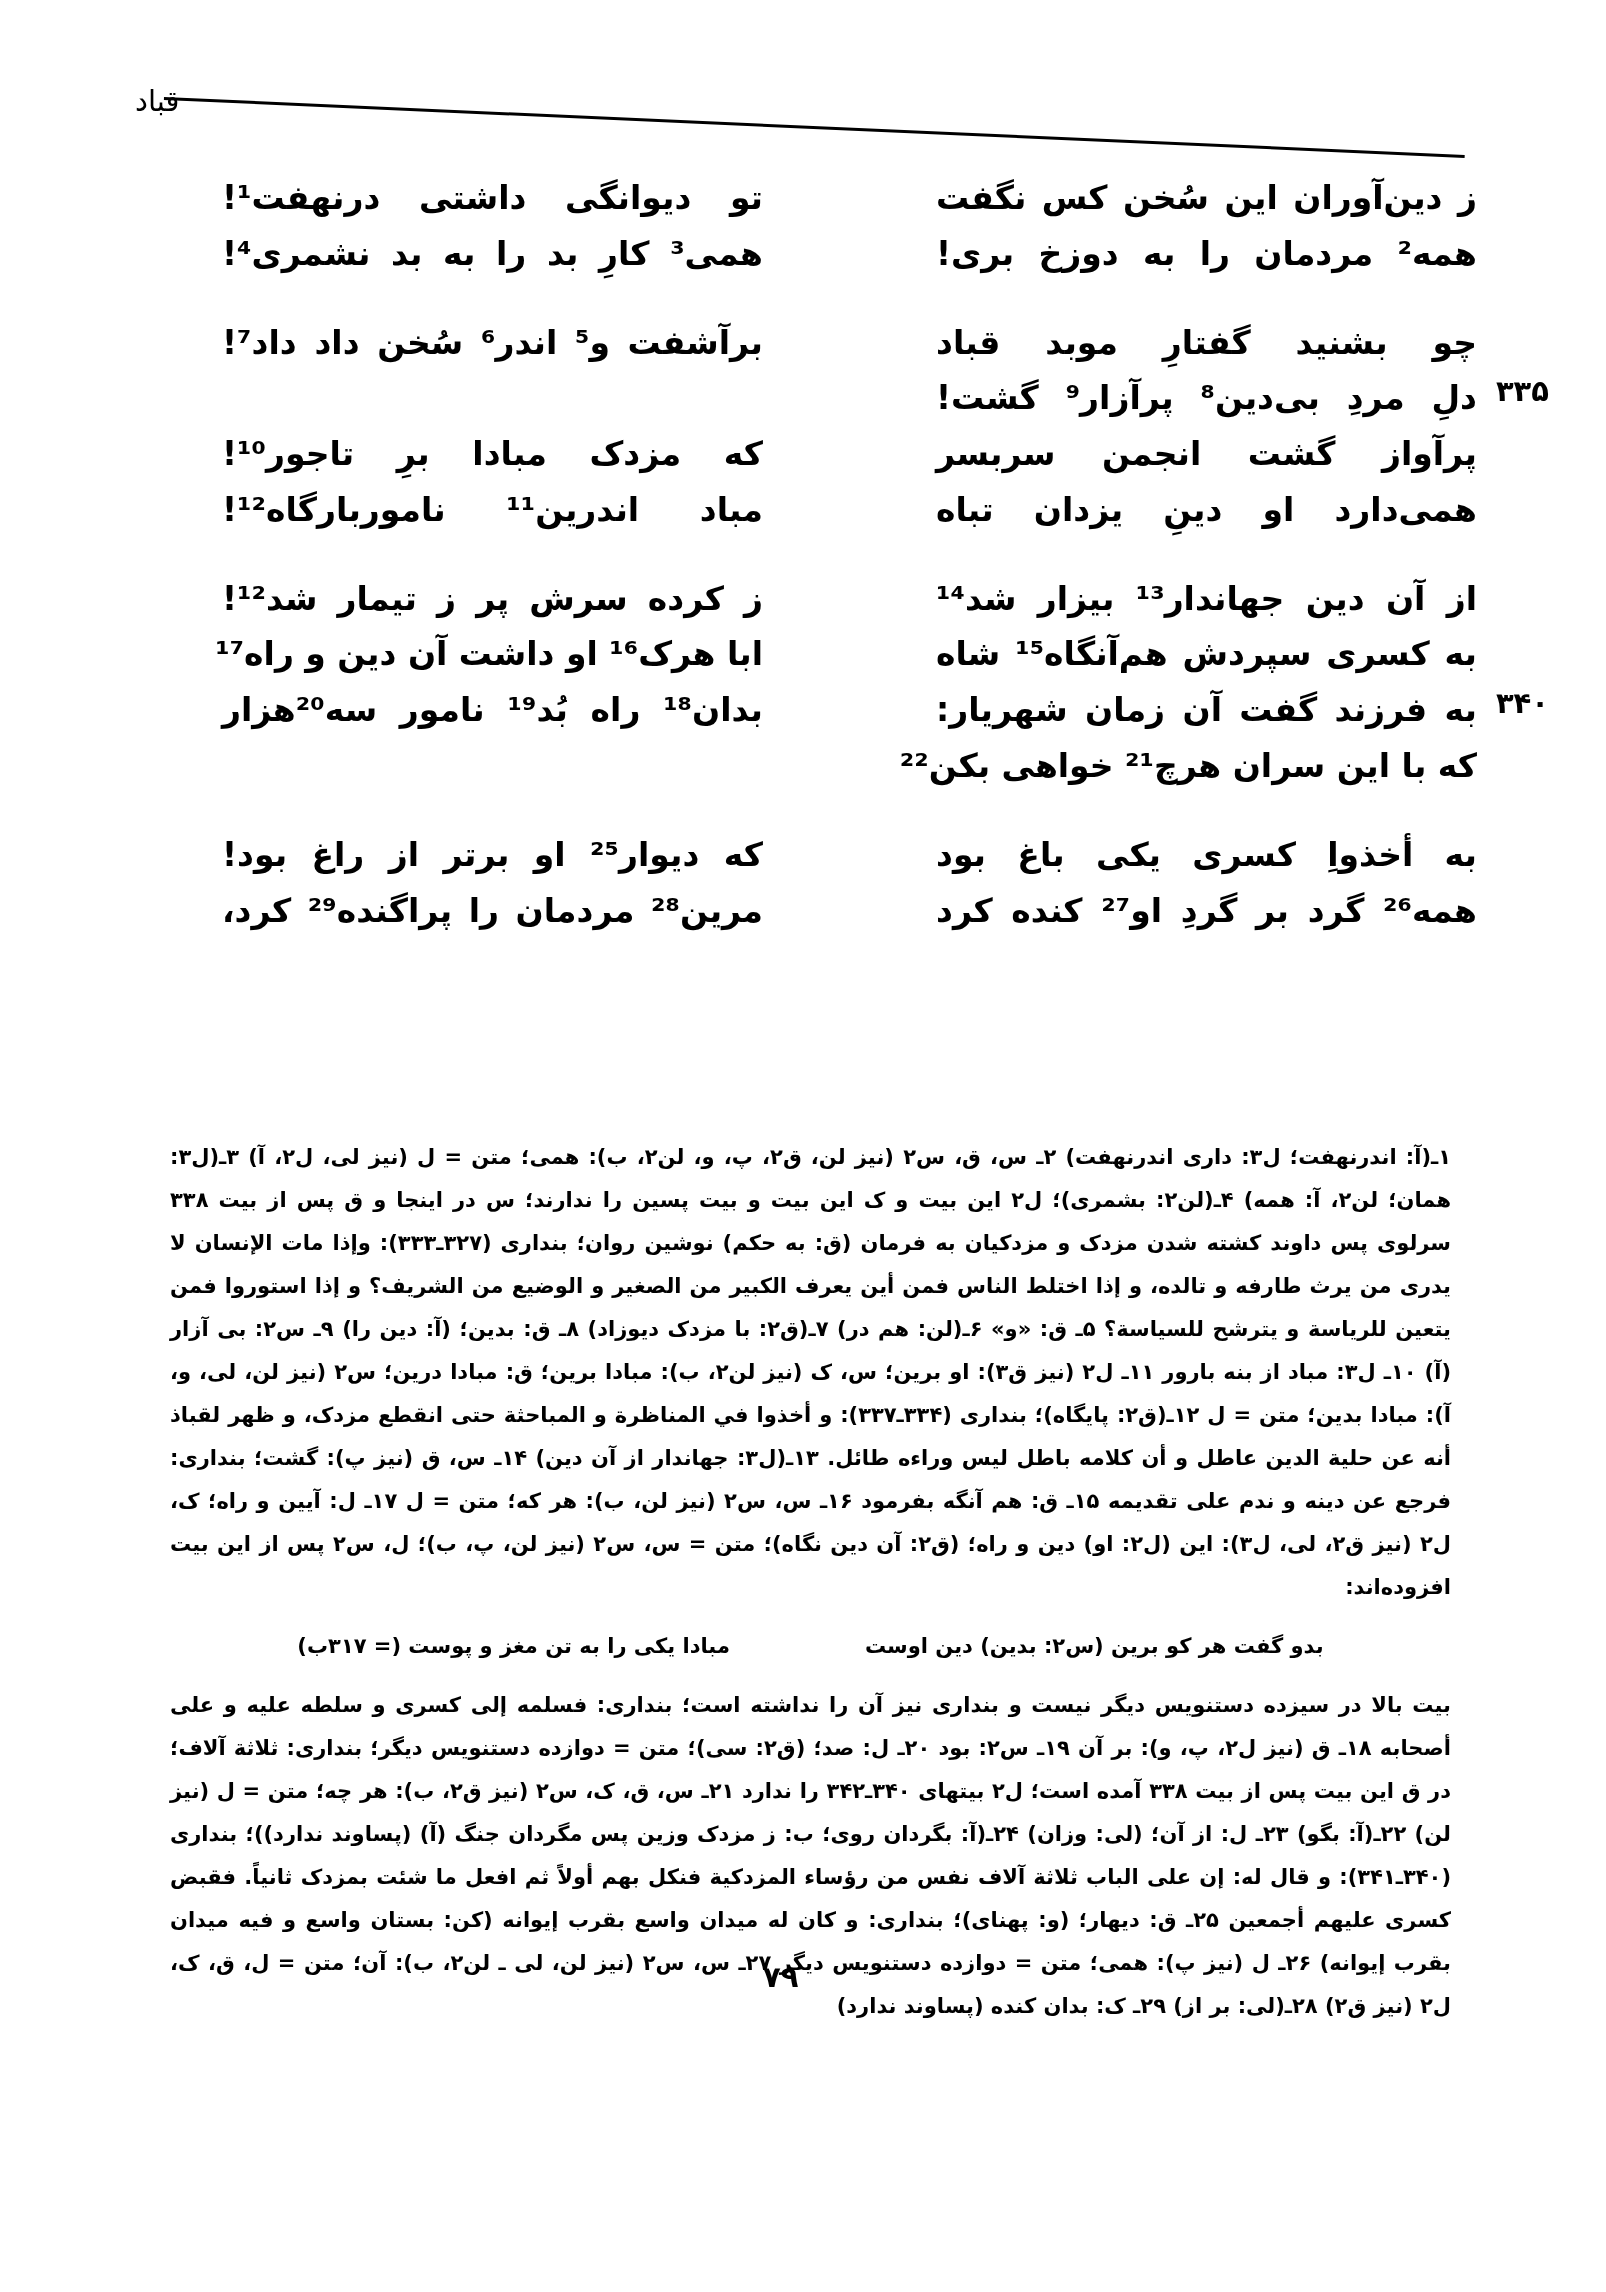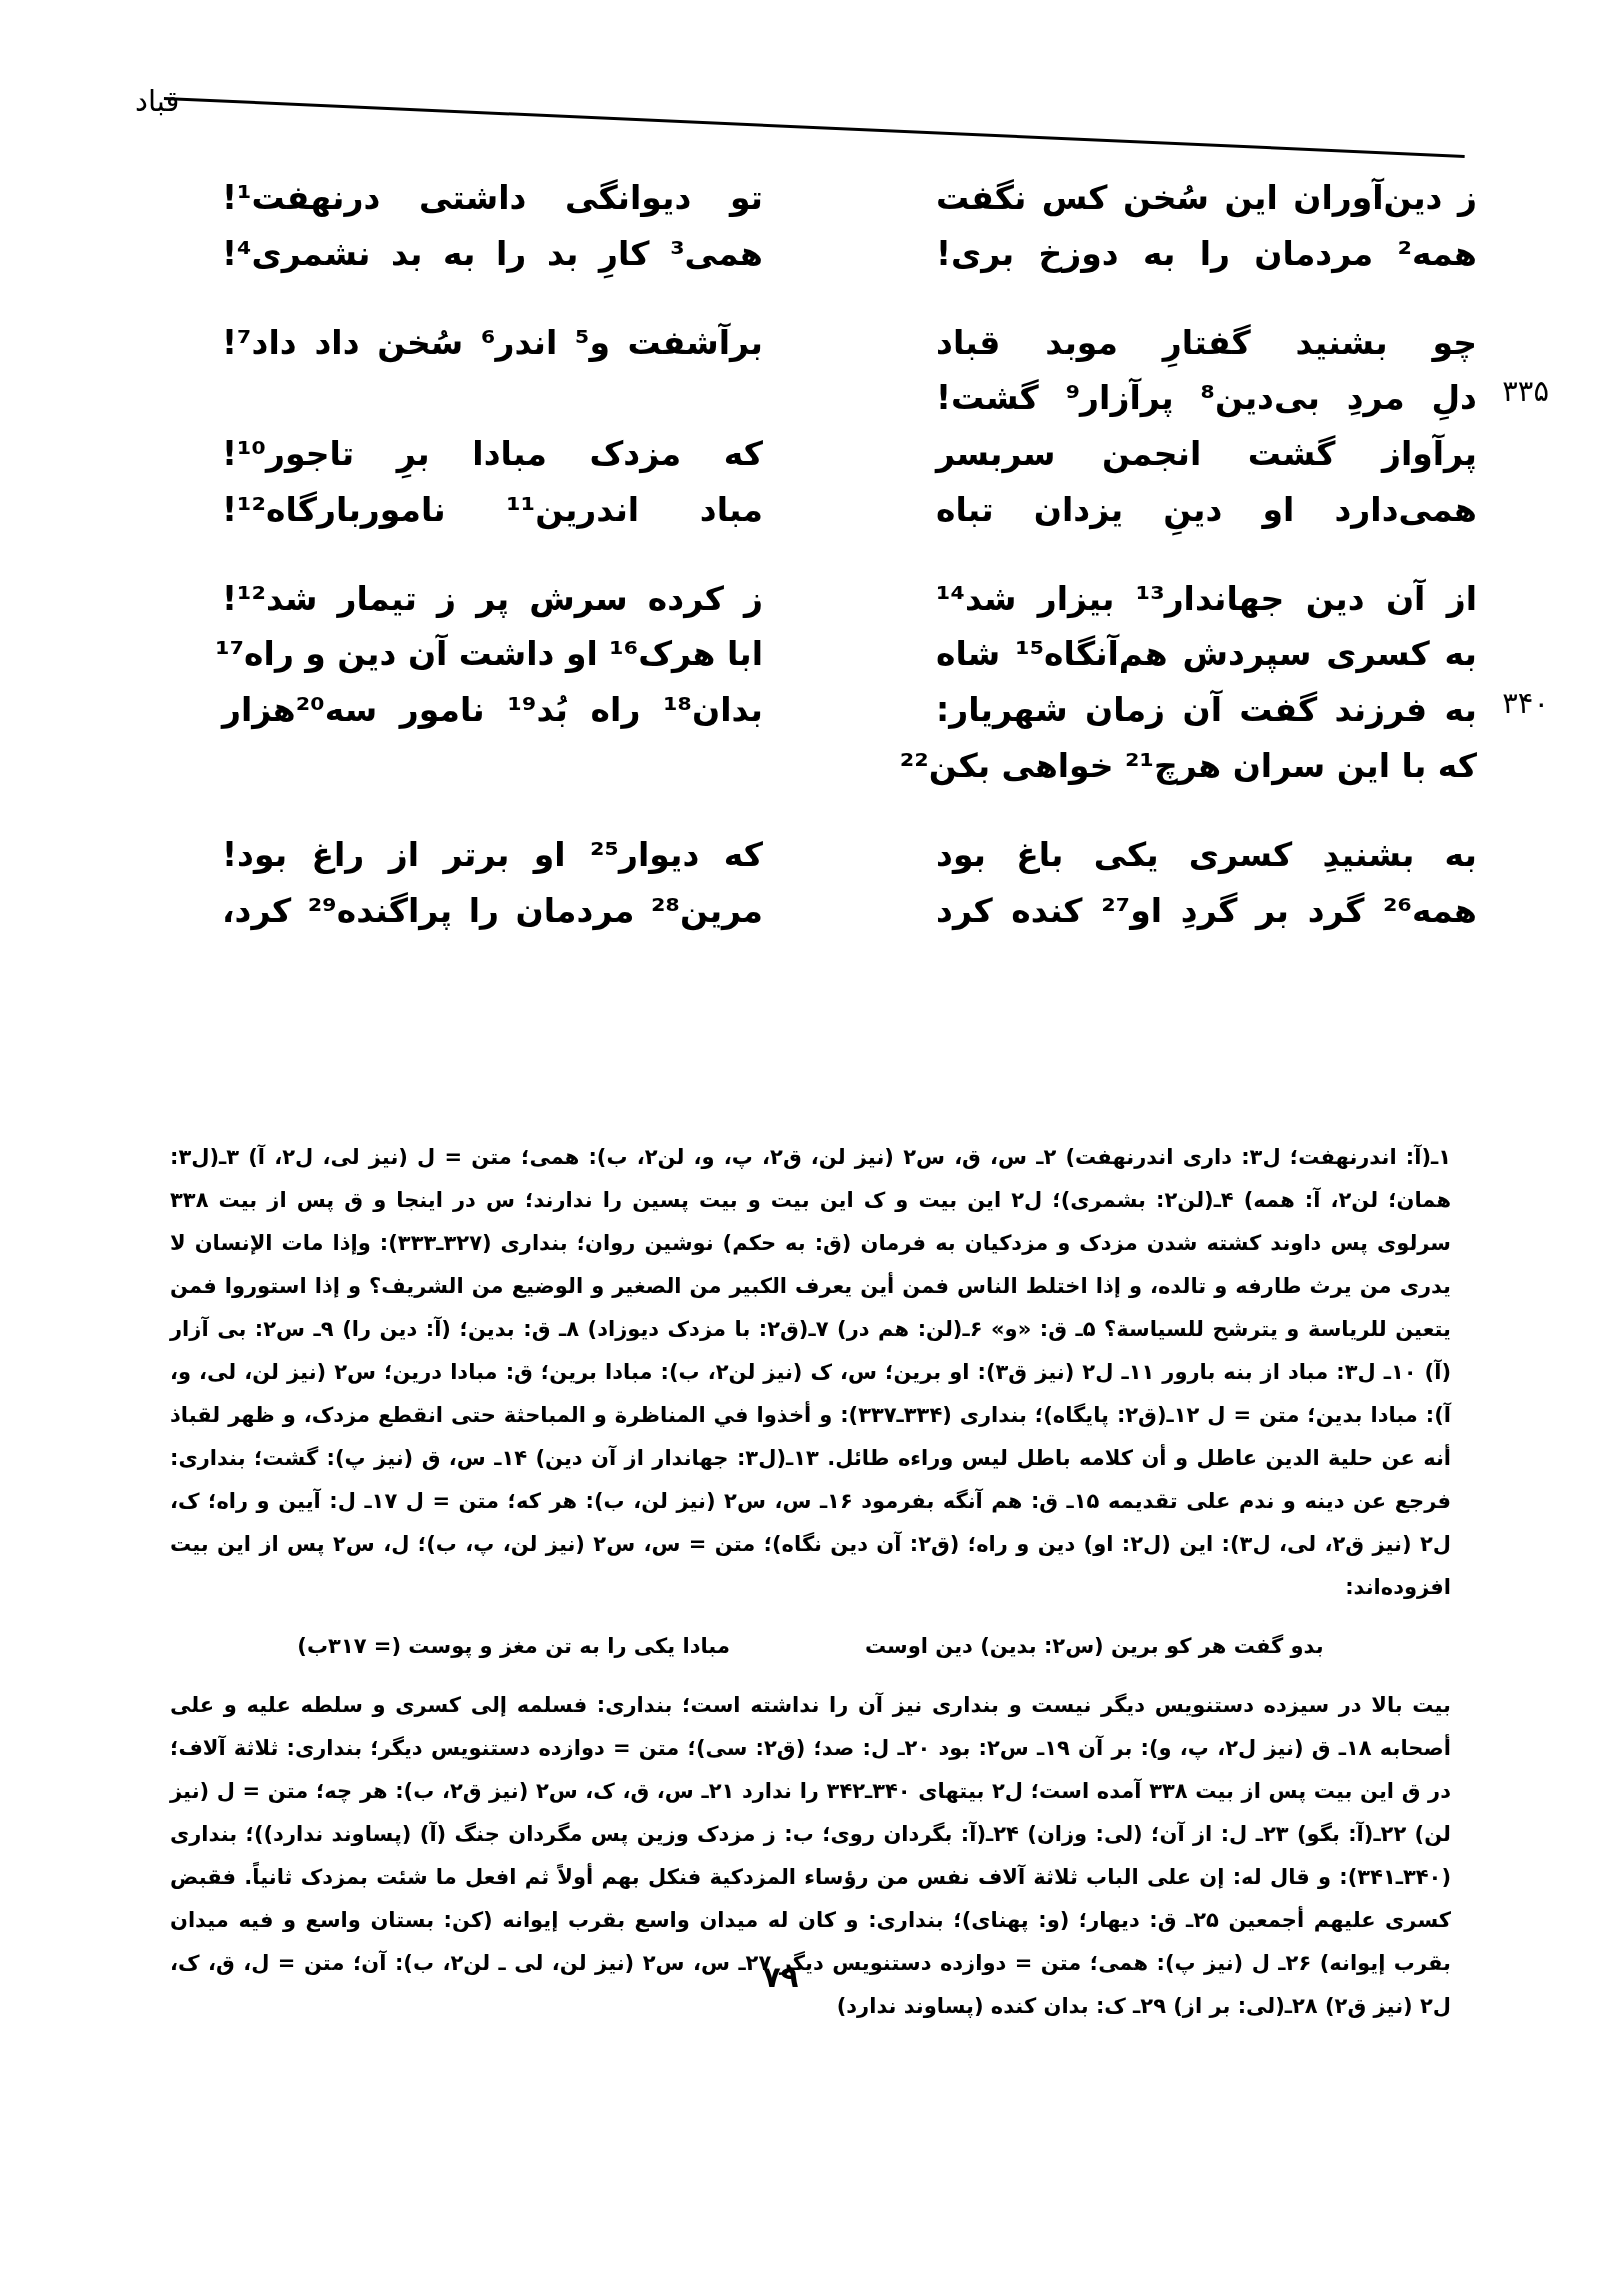--- a/index.html
+++ b/index.html
@@ -22,21 +22,21 @@
   .couplet {
     display: flex; flex-direction: row; justify-content: space-between;
     margin-bottom: 7.7px;
   }
   .hemistich {
     width: 541px; font-size: 33px; font-weight: bold; line-height: 48px;
     text-align: justify; text-align-last: justify; white-space: nowrap;
   }
   .stanza { margin-bottom: 41px; position: relative; }
   .verse-num {
-    position: absolute; right: -72px; font-size: 29px; font-weight: normal;
+    position: absolute; right: -72px; font-size: 29px; font-weight: bold;
   }
   .footnotes {
     position: absolute; left: 154px; top: 1120px; width: 1313px;
     direction: rtl; font-size: 21px; font-weight: bold; line-height: 43px;
     text-align: justify;
   }
   .footnotes p { margin: 16px; }
   .fn-verse {
     display: flex; justify-content: center; gap: 135px; direction: rtl;
   }
@@ -97,21 +97,21 @@
       <div class="hemistich">به فرزند گفت آن زمان شهریار:</div>
       <div class="hemistich">بدان¹⁸ راه بُد¹⁹ نامور سه²⁰هزار</div>
     </div>
     <div class="couplet">
       <div class="hemistich">که با این سران هرچ²¹ خواهی بکن²²</div>
     </div>
   </div>
 
   <div class="stanza">
     <div class="couplet">
-      <div class="hemistich">به بشنیدِ کسری یکی باغ بود</div>
+      <div class="hemistich">به أخذواِ کسری یکی باغ بود</div>
       <div class="hemistich">که دیوار²⁵ او برتر از راغ بود!</div>
     </div>
     <div class="couplet">
       <div class="hemistich">همه²⁶ گرد بر گردِ او²⁷ کنده کرد</div>
       <div class="hemistich">مرین²⁸ مردمان را پراگنده²⁹ کرد،</div>
     </div>
   </div>
 
 </div>
 

